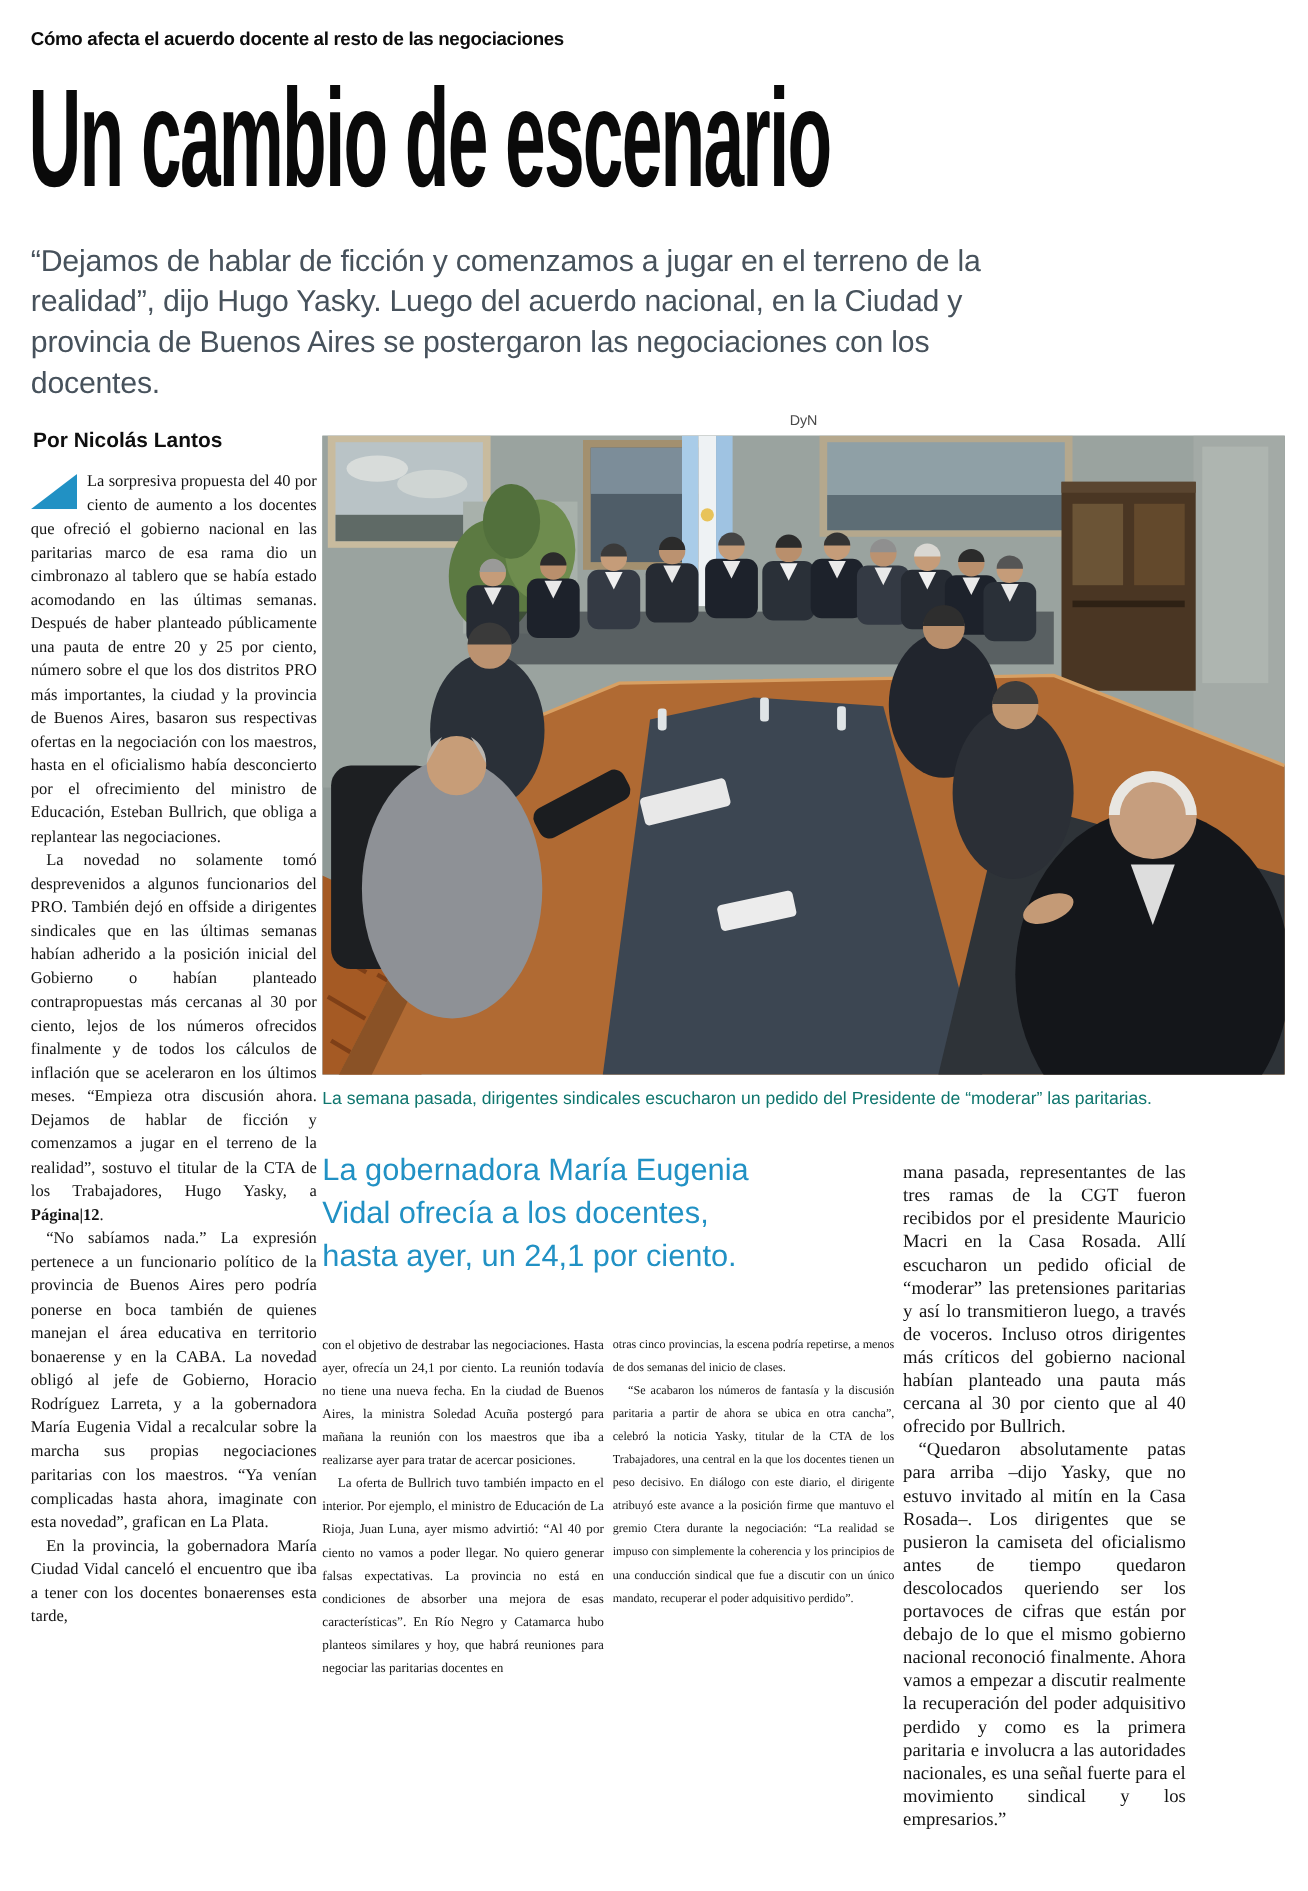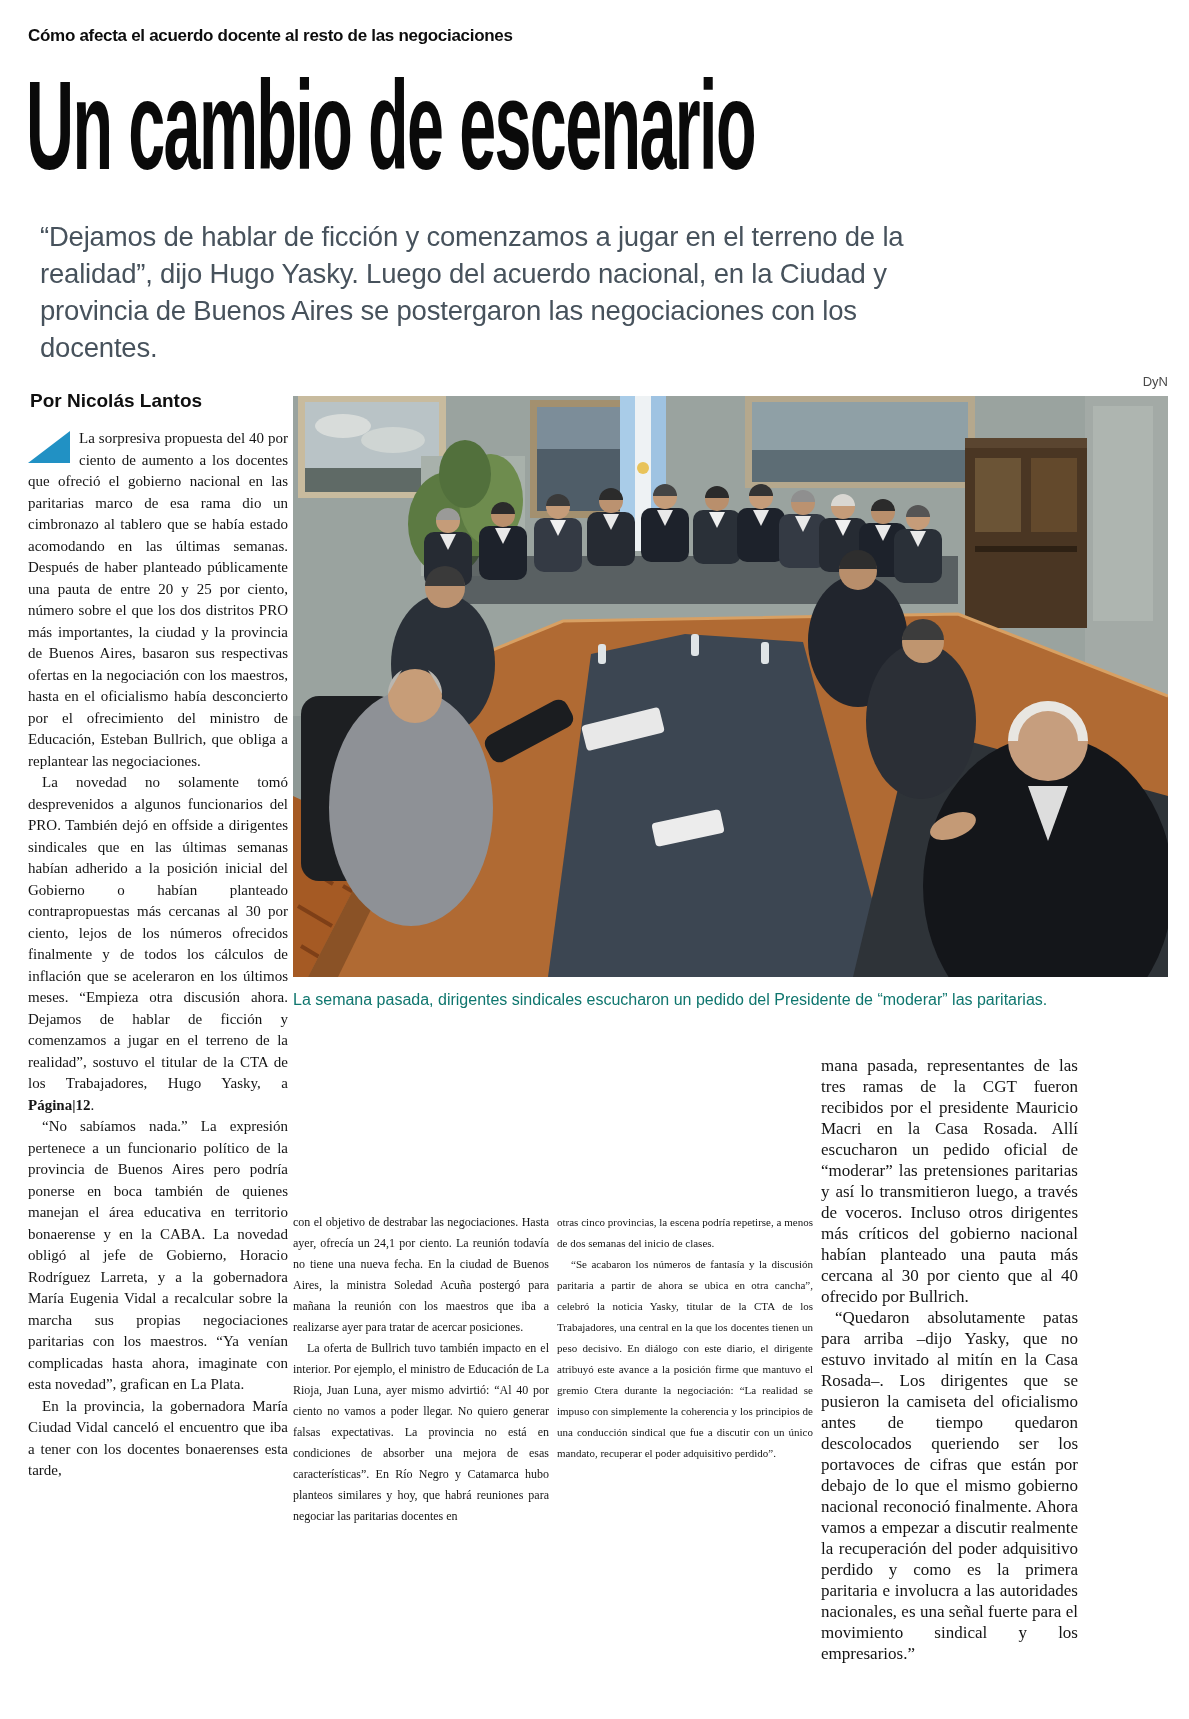--- a/index.html
+++ b/index.html
@@ -14,41 +14,41 @@
   }
   .headline {
     position:absolute; left:26px; top:62px; margin:0;
     font-family:"Liberation Sans", sans-serif; font-weight:bold;
     font-size:122px; line-height:1; color:#0a0a0a; white-space:nowrap;
     letter-spacing:-3px; transform:scale(0.545,1.04); transform-origin:0 0;
   }
   .deck {
     position:absolute; left:28px; top:218px; width:905px;
     font-family:"Liberation Sans", sans-serif; font-size:27.5px;
-    line-height:37px; letter-spacing:-0.2px; color:#47525c;margin-left:12px;
+    line-height:37px; letter-spacing:-0.2px; color:#47525c;
   }
   .byline {
     position:absolute; left:30px; top:390px;
     font-family:"Liberation Sans", sans-serif; font-weight:bold;
     font-size:19px; color:#0f0f0f;
   }
   .body-col { position:absolute; text-align:justify; color:#141414; }
   .body-col p { margin:0; }
   .body-col p.indent { text-indent:14px; }
   #col1 { left:28px;  top:428px;  width:260px; font-size:15px; line-height:21.5px; }
   #col2 { left:293px; top:1212px; width:256px; font-size:12px;  line-height:21px; }
   #col3 { left:557px; top:1212px; width:256px; font-size:11px;  line-height:21px; }
   #col4 { left:821px; top:1055px; width:257px; font-size:17px;  line-height:21px; }
   .tri {
     float:left; width:42px; height:32px; margin:3px 9px 2px 0;
     background:#2191c4; clip-path:polygon(0 100%, 100% 0, 100% 100%);
   }
   .brand { font-weight:bold; }
   .photo-credit {
-    position:absolute; left:293px; top:374px; width:875px; text-align:right;
+    position:absolute; left:293px; top:374px; width:875px; text-align:center;
     font-family:"Liberation Sans", sans-serif; font-size:13px; color:#4a4a4a;
   }
   .photo {
     position:absolute; left:293px; top:396px; width:875px; height:581px;
     background:#8f9996; overflow:hidden;
   }
   .caption {
     position:absolute; left:293px; top:991px; width:875px;
     font-family:"Liberation Sans", sans-serif; font-size:16px; color:#0f766e;
   }
@@ -256,20 +256,21 @@
           <circle cx="755" cy="345" r="40" fill="#c69e7e"></circle>
           <path d="M715,345 a40,40 0 0 1 80,0 l-10,0 a30,30 0 0 0 -60,0 z" fill="#e8e6e1"></path>
           <ellipse cx="660" cy="430" rx="24" ry="12" fill="#c49a76" transform="rotate(-20 660 430)"></ellipse>
         </g>
       </g>
     </svg>
   </div>
 
   <div class="caption">La semana pasada, dirigentes sindicales escucharon un pedido del Presidente de “moderar” las paritarias.</div>
 
+  <div class="pullquote">La gobernadora María Eugenia Vidal ofrecía a los docentes, hasta ayer, un 24,1 por ciento.</div>
 
   <div class="body-col" id="col2">
     <p>con el objetivo de destrabar las negociaciones. Hasta ayer, ofrecía un 24,1 por ciento. La reunión todavía no tiene una nueva fecha. En la ciudad de Buenos Aires, la ministra Soledad Acuña postergó para mañana la reunión con los maestros que iba a realizarse ayer para tratar de acercar posiciones.</p>
     <p class="indent">La oferta de Bullrich tuvo también impacto en el interior. Por ejemplo, el ministro de Educación de La Rioja, Juan Luna, ayer mismo advirtió: “Al 40 por ciento no vamos a poder llegar. No quiero generar falsas expectativas. La provincia no está en condiciones de absorber una mejora de esas características”. En Río Negro y Catamarca hubo planteos similares y hoy, que habrá reuniones para negociar las paritarias docentes en</p>
   </div>
 
   <div class="body-col" id="col3">
     <p>otras cinco provincias, la escena podría repetirse, a menos de dos semanas del inicio de clases.</p>
     <p class="indent">“Se acabaron los números de fantasía y la discusión paritaria a partir de ahora se ubica en otra cancha”, celebró la noticia Yasky, titular de la CTA de los Trabajadores, una central en la que los docentes tienen un peso decisivo. En diálogo con este diario, el dirigente atribuyó este avance a la posición firme que mantuvo el gremio Ctera durante la negociación: “La realidad se impuso con simplemente la coherencia y los principios de una conducción sindical que fue a discutir con un único mandato, recuperar el poder adquisitivo perdido”.</p>
   </div>

